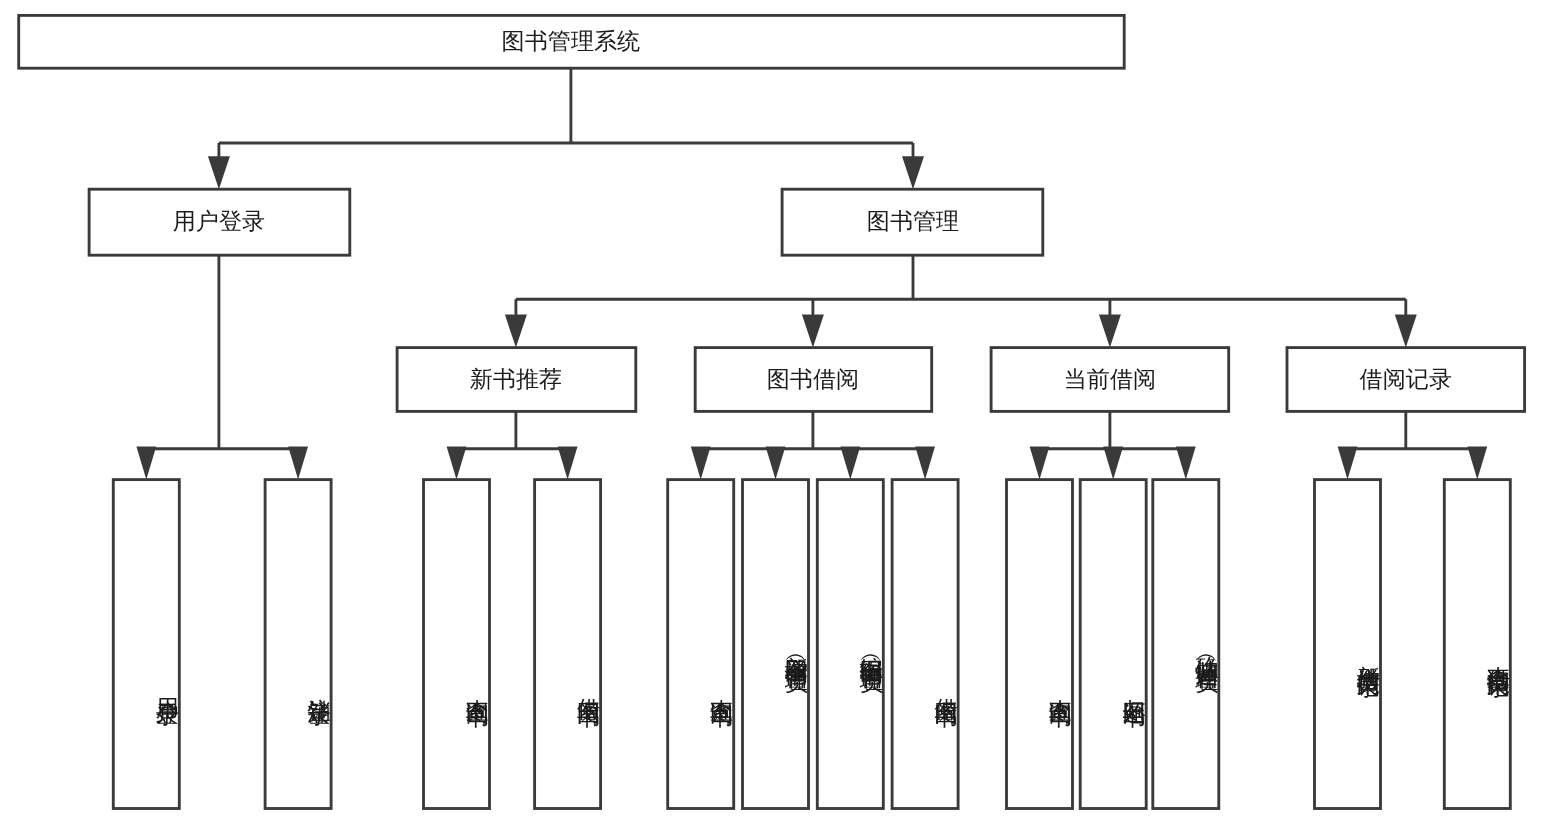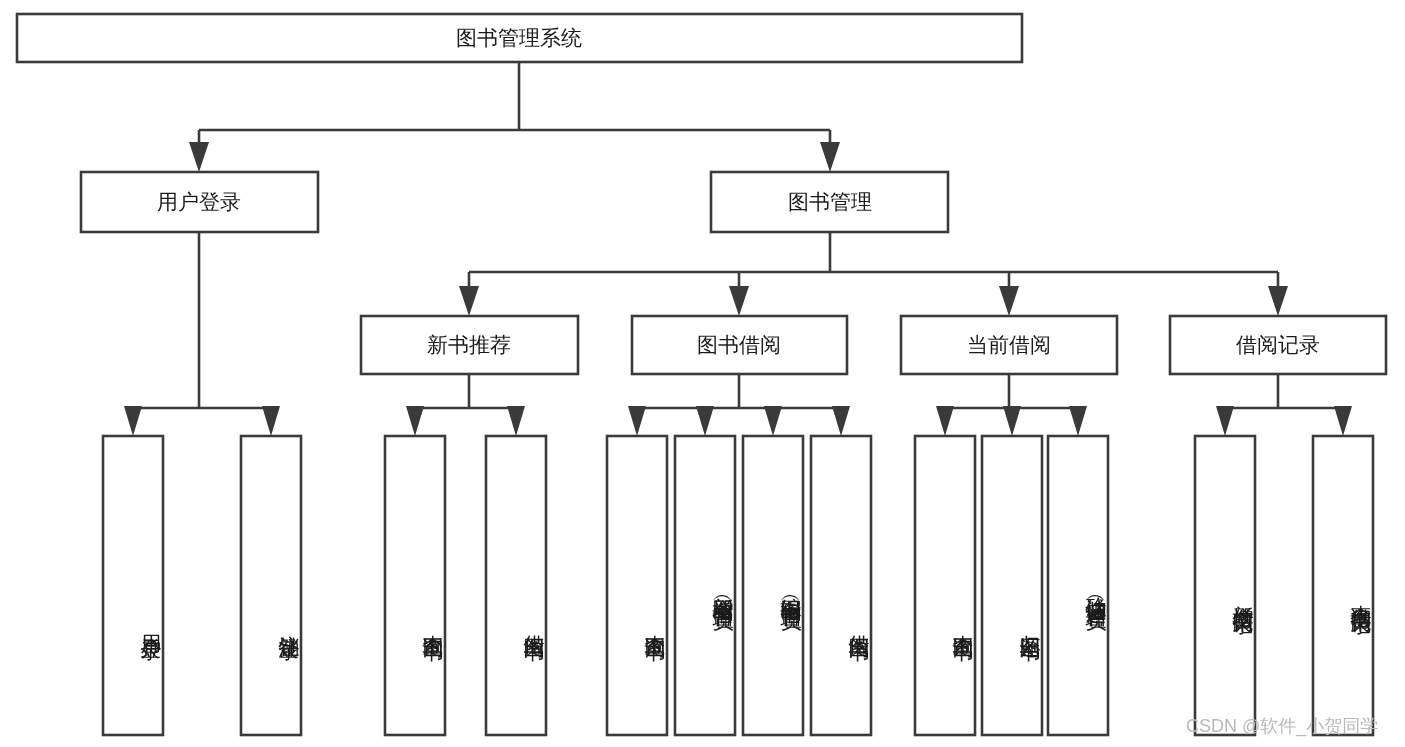--- a/index.html
+++ b/index.html
@@ -228,15 +228,14 @@
   <div class="node-label-v" style="left:743px; top:444px; width:60px; height:290px;">编辑图书（管理员）</div>
   <div class="node-label-v" style="left:811px; top:512px; width:60px; height:220px;">借阅图书</div>
 
   <div class="node-label-v" style="left:915px; top:512px; width:60px; height:220px;">查询图书</div>
   <div class="node-label-v" style="left:982px; top:512px; width:60px; height:220px;">归还图书</div>
   <div class="node-label-v" style="left:1048px; top:444px; width:60px; height:290px;">确认归还（管理员）</div>
 
   <div class="node-label-v" style="left:1195px; top:464px; width:60px; height:260px;">新增借阅记录</div>
   <div class="node-label-v" style="left:1313px; top:464px; width:60px; height:260px;">查询借阅记录</div>
 
-  <div class="watermark">CSDN @软件_小贺同学</div>
 
 </div>
 
 </body></html>

